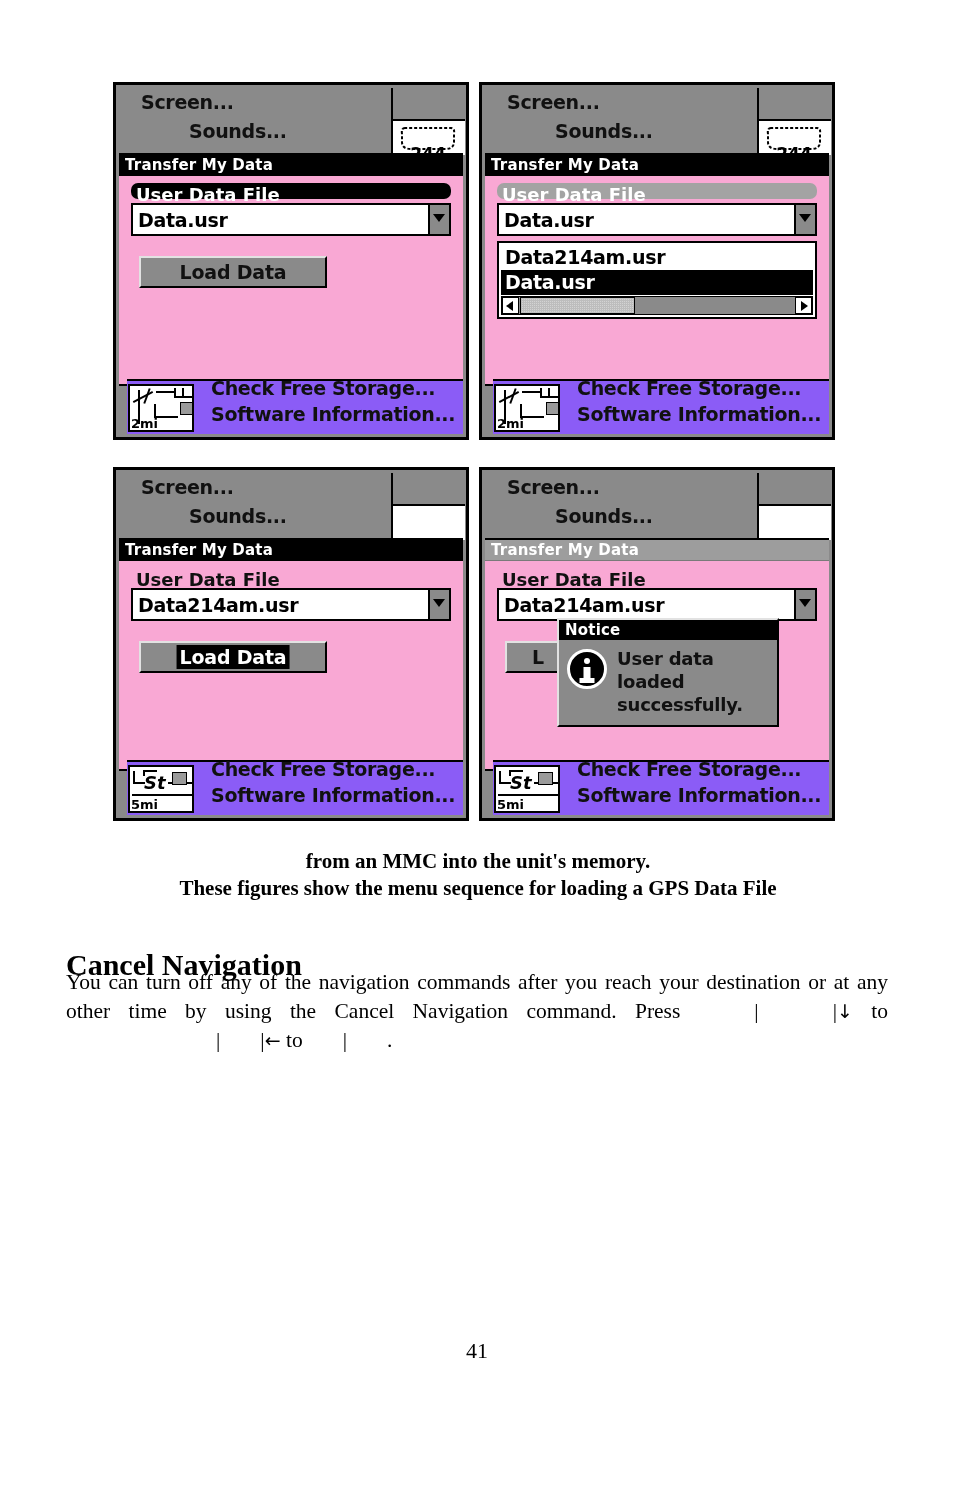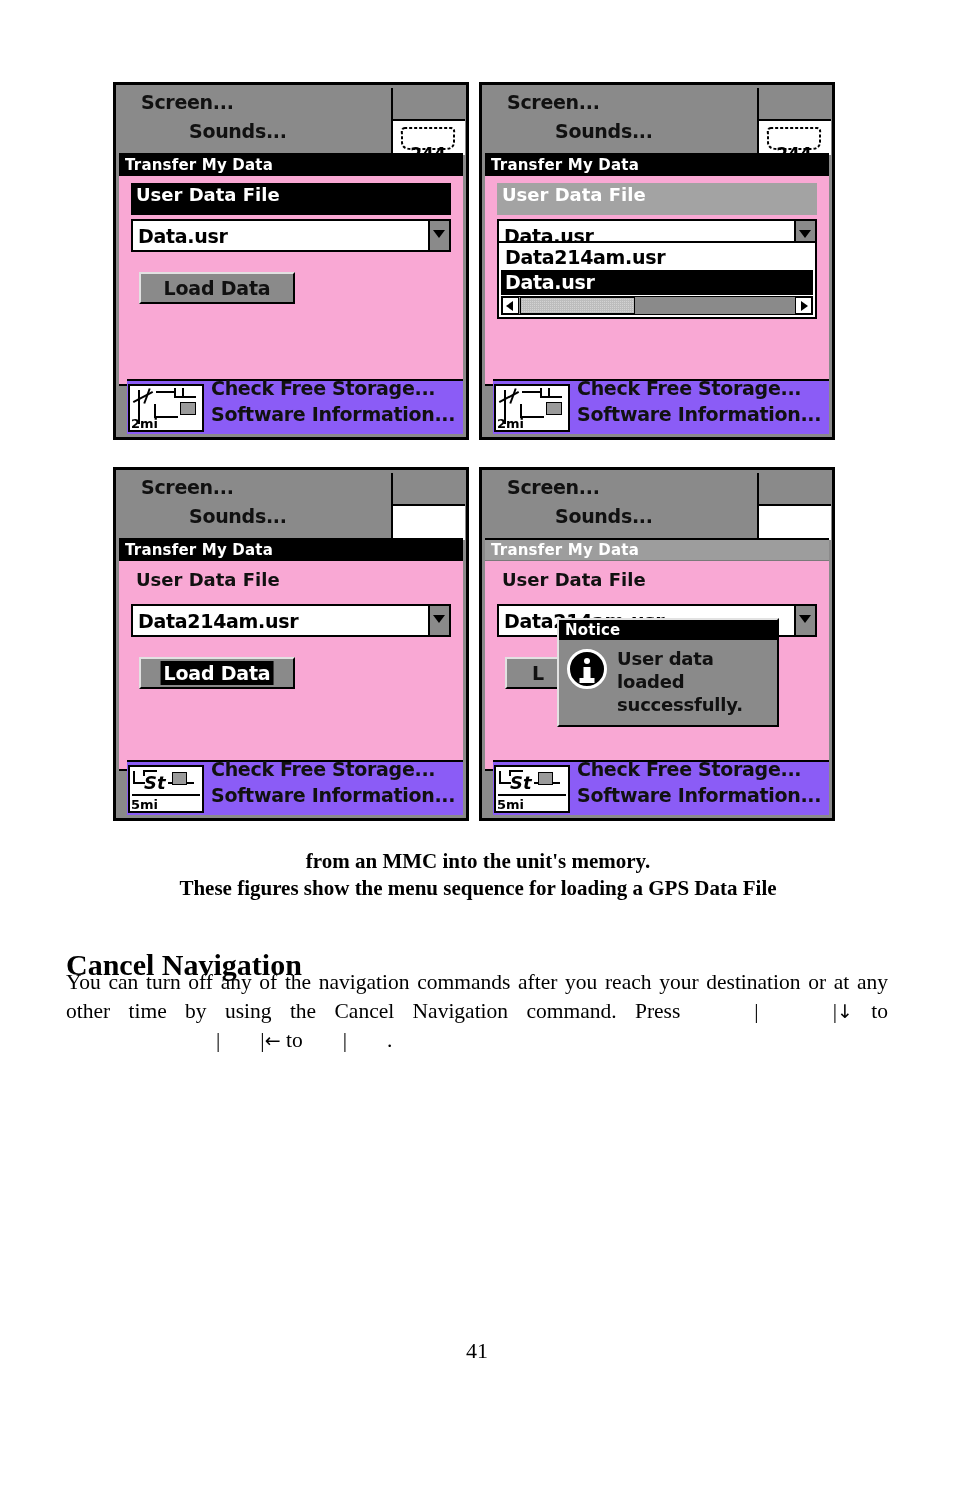--- a/index.html
+++ b/index.html
@@ -130,26 +130,27 @@
     color: #ffffff;
   }
   .dialog-title.inactive {
     background: #9d9d9d;
     color: #ffffff;
     border-bottom: 1px solid #7a7a7a;
   }
 
   .field-label {
     margin: 7px 12px 0 12px;
-    height: 32px;
+    height: 16px;
     line-height: 24px;
     padding-left: 5px;
     font-size: 18px;
     font-weight: bold;
     box-sizing: border-box;
+    border-radius: 7px;
   }
   .field-label.sel {
     background: #000000;
     color: #ffffff;
   }
   .field-label.band {
     background: #a3a3a3;
     color: #ffffff;
   }
   .field-label.plain {
@@ -263,21 +264,21 @@
       repeating-linear-gradient(0deg, #bdbdbd 0 1px, transparent 1px 2px),
       repeating-linear-gradient(90deg, #bdbdbd 0 1px, transparent 1px 2px);
     border: 1px solid #000;
     box-sizing: border-box;
   }
 
   
   .btn {
     position: relative;
     margin: 20px 0 0 20px;
-    width: 156px;
+    width: 188px;
     height: 32px;
     background: #8a8a8a;
     border-top: 2px solid #e2e2e2;
     border-left: 2px solid #e2e2e2;
     border-right: 2px solid #000;
     border-bottom: 2px solid #000;
     box-sizing: border-box;
   }
   .btn-label {
     position: absolute;
@@ -389,21 +390,21 @@
     color: #111111;
     letter-spacing: -0.3px;
     white-space: nowrap;
   }
   .bottom-item.r1 { top: -4px; }
   .bottom-item.r2 { top: 22px; }
   .map-thumb {
     position: absolute;
     left: 1px;
     bottom: 2px;
-    width: 76px;
+    width: 66px;
     height: 48px;
     background: #ffffff;
     border: 2px solid #000;
     box-sizing: border-box;
     overflow: hidden;
   }
   .map-thumb .scale {
     position: absolute;
     left: 1px;
     bottom: 0px;

